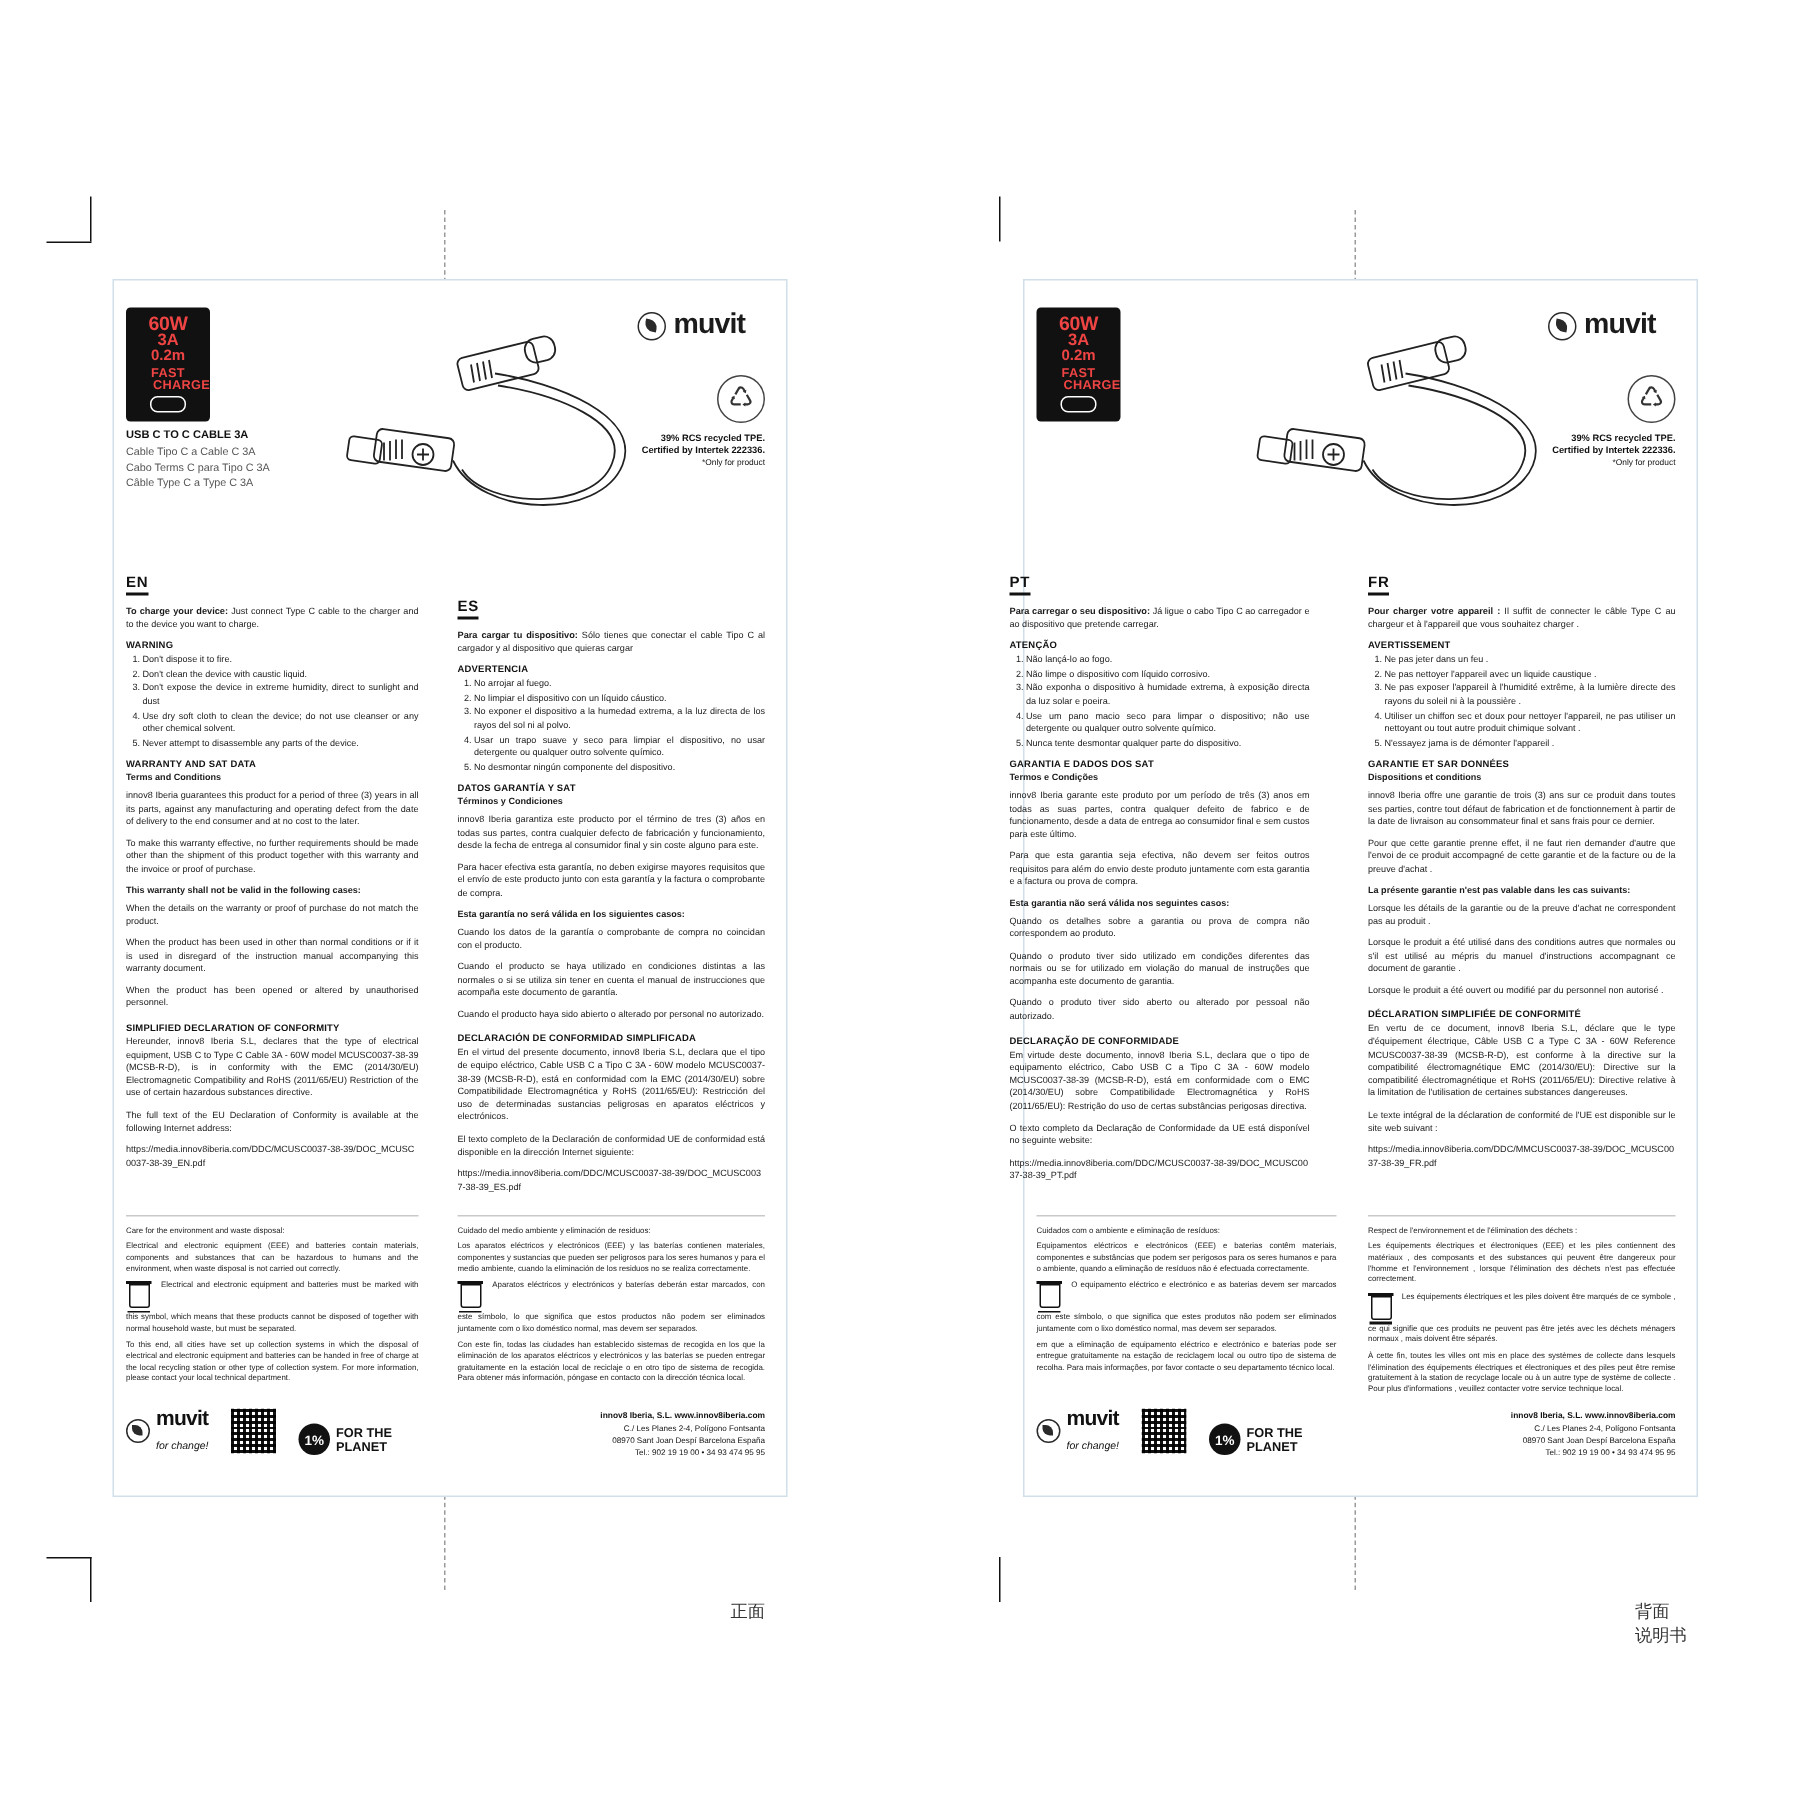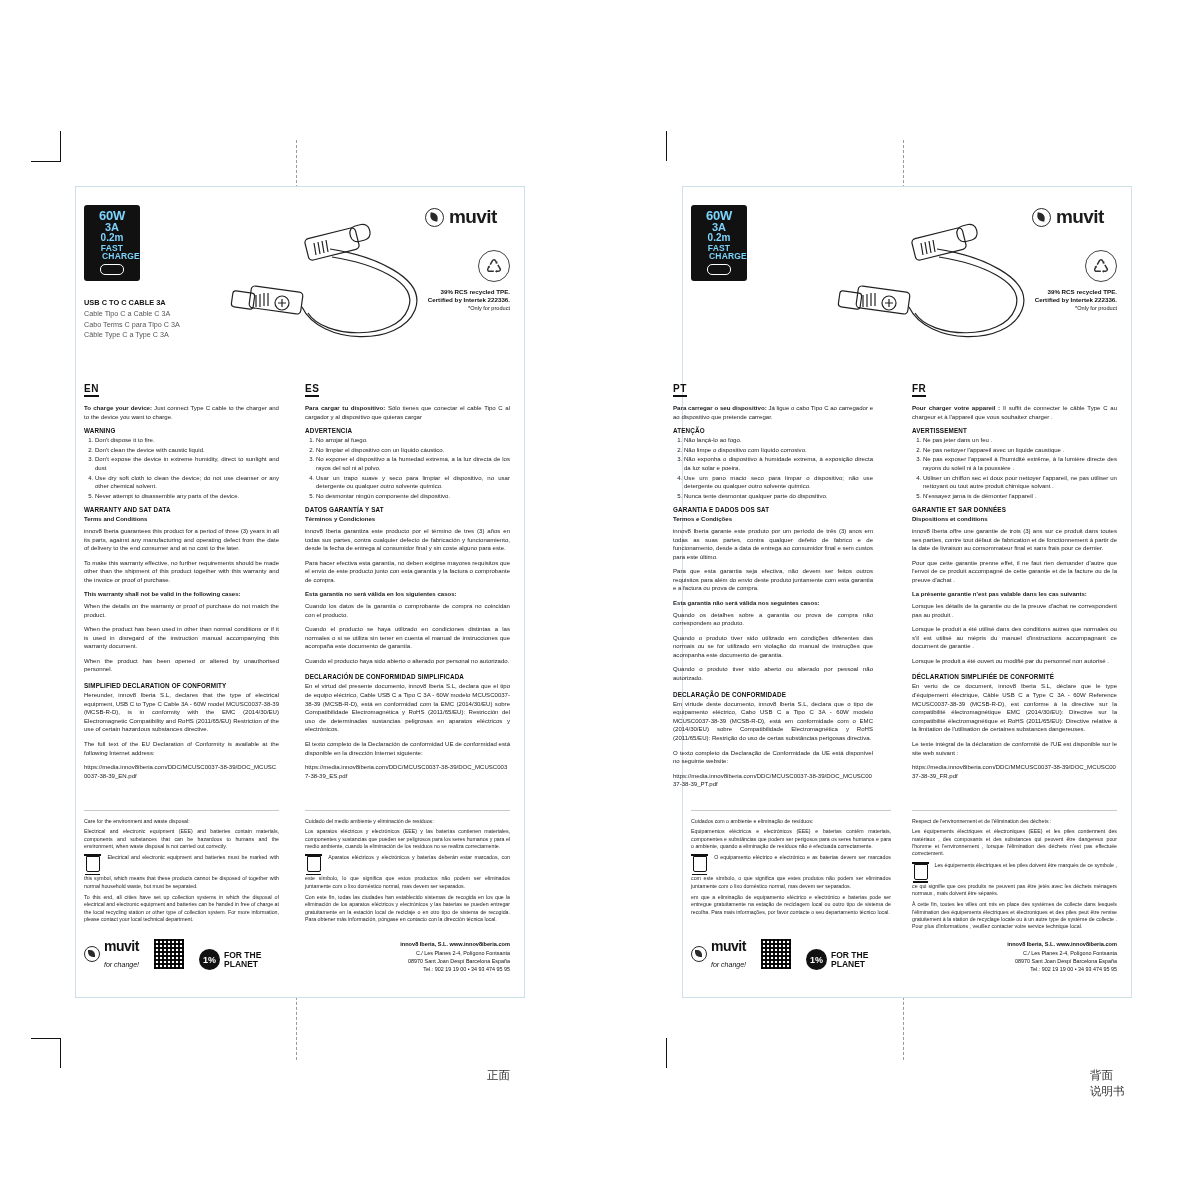--- a/index.html
+++ b/index.html
@@ -20,21 +20,21 @@
   .panel{
     position:absolute;
     border:1px solid #cfe0ea;
     background:#fff;
     box-sizing:border-box;
   }
 
   
   .badge{
     position:absolute;
-    width:56px;background:#111;color:#7dd3fc;
+    width:56px;background:#111;color:#ef4444;
     border-radius:3px;
     text-align:center;
     padding:4px 0 5px 0;
     line-height:1.02;
   }
   .badge .l1{font-size:13px;font-weight:bold;letter-spacing:-.3px;}
   .badge .l2{font-size:11px;font-weight:bold;}
   .badge .l3{font-size:10px;font-weight:bold;}
   .badge .l4{font-size:8.5px;font-weight:bold;letter-spacing:.2px;}
   .badge .l5{font-size:8.5px;font-weight:bold;letter-spacing:.2px;margin-bottom:2px;text-align:right;}
@@ -146,21 +146,21 @@
 
   <div class="badge" style="left:84px;top:205px;">
     <div class="l1">60W</div>
     <div class="l2">3A</div>
     <div class="l3">0.2m</div>
     <div class="l4">FAST</div>
     <div class="l5">CHARGE</div>
     <div class="usbc"></div>
   </div>
 
-  <div class="prodtitle" style="left:84px;top:297px;width:130px;">
+  <div class="prodtitle" style="left:84px;top:284px;width:130px;">
     <b>USB C TO C CABLE 3A</b><br>
     <span class="sub">Cable Tipo C a Cable C 3A</span><br>
     <span class="sub">Cabo Terms C para Tipo C 3A</span><br>
     <span class="sub">Câble Type C a Type C 3A</span>
   </div>
 
   <div class="logo" style="left:425px;top:206px;">
     <span class="leaf"></span>
     <span class="word">muvit</span>
   </div>
@@ -210,21 +210,21 @@
     <div class="blk h-bold" style="margin-bottom:3px;">This warranty shall not be valid in the following cases:</div>
     <div class="blk">When the details on the warranty or proof of purchase do not match the product.</div>
     <div class="blk">When the product has been used in other than normal conditions or if it is used in disregard of the instruction manual accompanying this warranty document.</div>
     <div class="blk">When the product has been opened or altered by unauthorised personnel.</div>
     <div class="h-caps" style="margin-top:8px;">SIMPLIFIED DECLARATION OF CONFORMITY</div>
     <div class="blk">Hereunder, innov8 Iberia S.L, declares that the type of electrical equipment, USB C to Type C Cable 3A - 60W model MCUSC0037-38-39 (MCSB-R-D), is in conformity with the EMC (2014/30/EU) Electromagnetic Compatibility and RoHS (2011/65/EU) Restriction of the use of certain hazardous substances directive.</div>
     <div class="blk">The full text of the EU Declaration of Conformity is available at the following Internet address:</div>
     <div class="blk lnk">https://media.innov8iberia.com/DDC/MCUSC0037-38-39/DOC_MCUSC0037-38-39_EN.pdf</div>
   </div>
 
-  <div class="lang" style="left:305px;top:378px;width:205px;">
+  <div class="lang" style="left:305px;top:394px;width:205px;">
     <div class="lang-code">ES</div>
     <div class="blk">
       <b>Para cargar tu dispositivo:</b>
       <span>Sólo tienes que conectar el cable Tipo C al cargador y al dispositivo que quieras cargar</span>
     </div>
     <div class="h-caps">ADVERTENCIA</div>
     <ol class="blk">
       <li>No arrojar al fuego.</li>
       <li>No limpiar el dispositivo con un líquido cáustico.</li>
       <li>No exponer el dispositivo a la humedad extrema, a la luz directa de los rayos del sol ni al polvo.</li>

